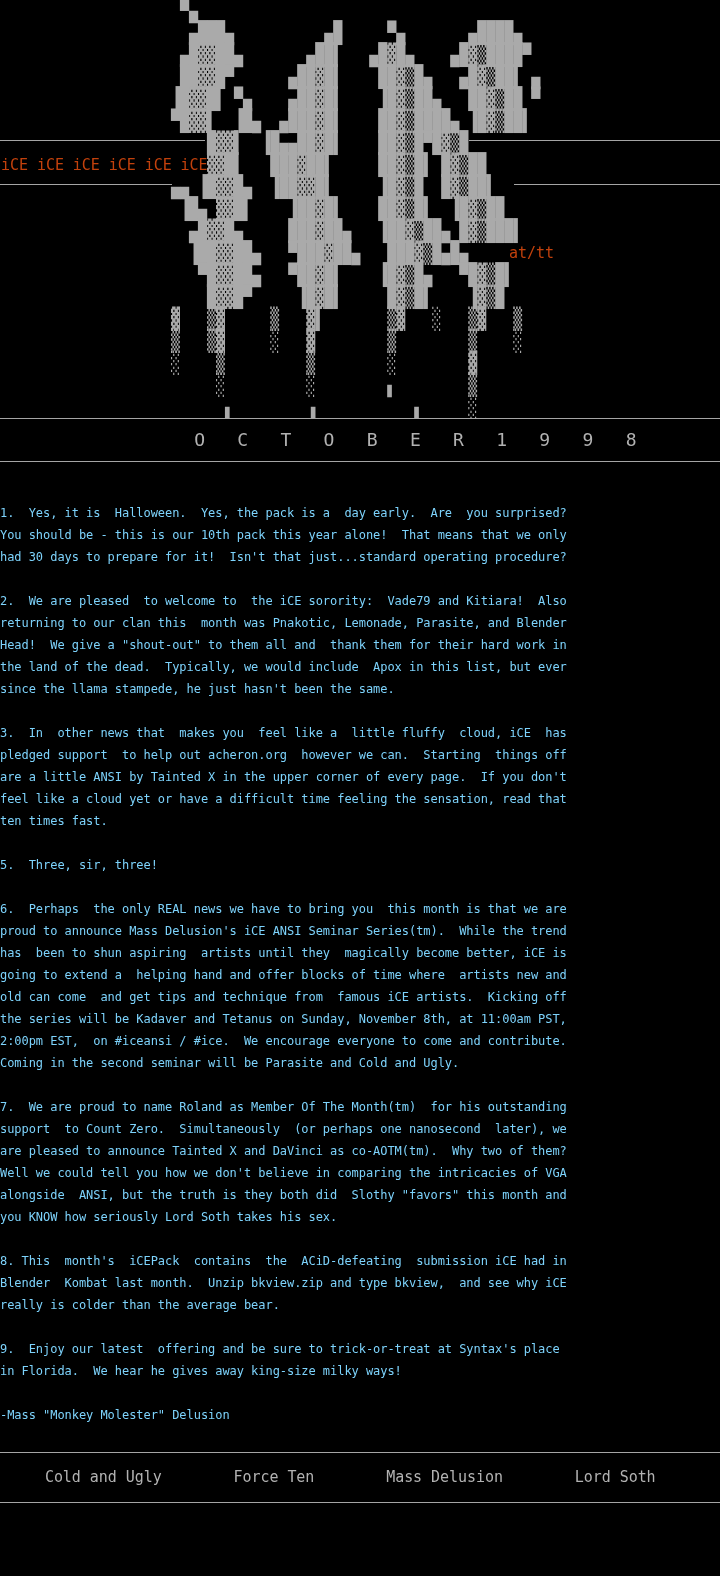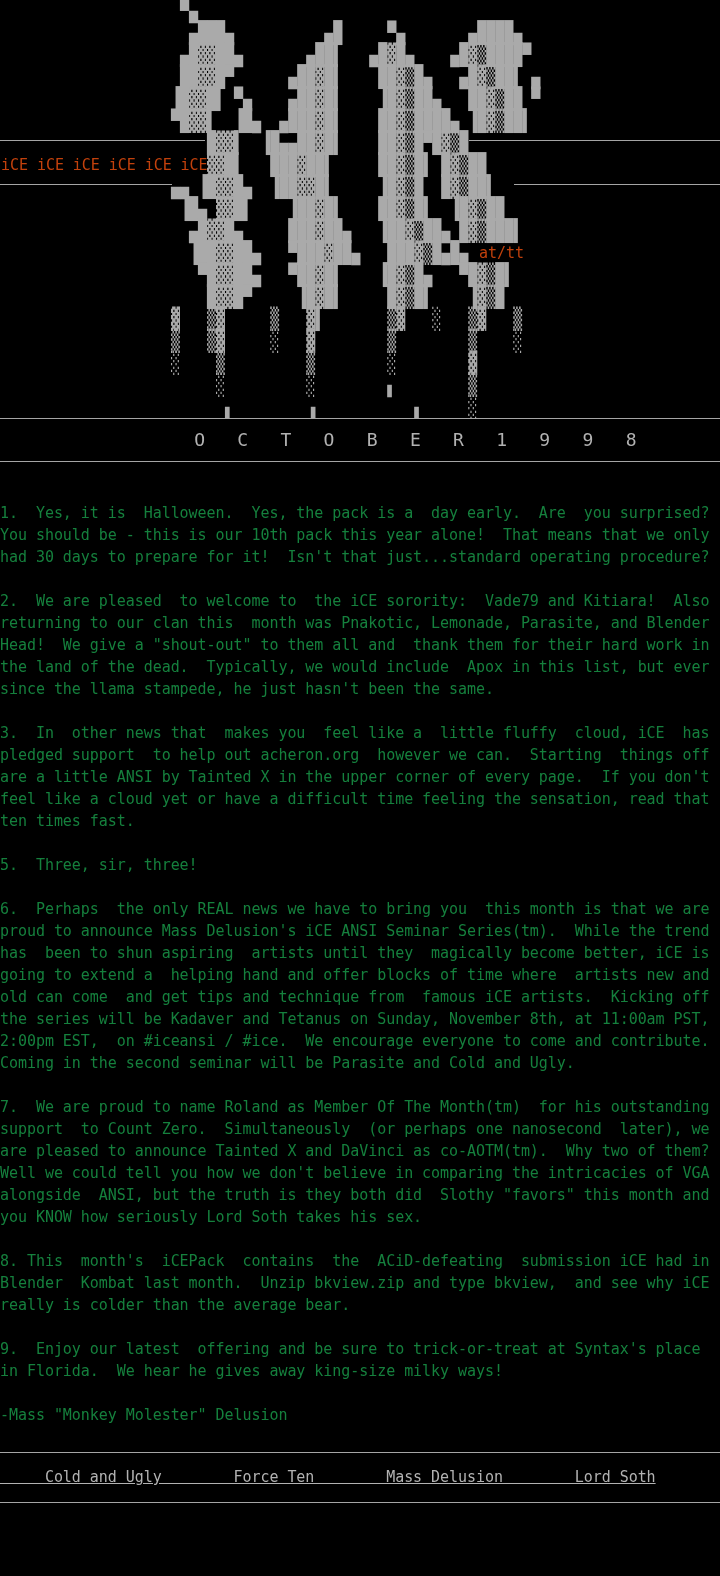--- a/index.html
+++ b/index.html
@@ -19,32 +19,32 @@
   }
   .hline{position:absolute;height:0;border-top:1px solid #a5a5a5;}
   
   .month{
     margin:0;border-top:1px solid #a5a5a5;border-bottom:1px solid #a5a5a5;
     padding:10px 0;font-size:18px;line-height:22px;white-space:pre;
     letter-spacing:-0.05px;color:#b2b2b2;
   }
   
   .para{
-    margin:22px 0 0 0;font-size:15px;line-height:22px;white-space:pre;
-    letter-spacing:-0.05px;color:#15803d;
+    margin:22px 0 0 0;font-size:12px;line-height:22px;white-space:pre;
+    letter-spacing:-0.05px;color:#7dd3fc;
   }
   .para.first{margin-top:40px;}
   .sig{margin-top:22px;}
   
   .footer{
     margin-top:26px;border-top:1px solid #a5a5a5;border-bottom:1px solid #a5a5a5;
   }
   .credits{
     margin:0;padding:13px 0 14px 0;font-size:15px;line-height:22px;
-    white-space:pre;letter-spacing:-0.05px;color:#b2b2b2;text-decoration:underline;
+    white-space:pre;letter-spacing:-0.05px;color:#b2b2b2;
   }
 </style>
 </head>
 <body>
 
 <div class="art-wrap">
   <pre class="art">                    ▀▄
                      ▄███▄          ▄█     ▀▄       ▄████▄
                     ▄█▓▓██▄       ▄██▌   ▄█▓█▄    ▄█▓▒████▀
                     ██▓▓█▀      ▄██▓█▌    ██▓▒█▄   ▄█▓▒██▌ ▄
@@ -63,21 +63,21 @@
                    ░    ▒         ▒        ░        ▓
                         ░         ░        ▖        ▒
                          ▖        ▗           ▖     ░</pre>
 
   <div class="hline" style="left:0;width:205px;top:140px;"></div>
   <div class="hline" style="left:469px;width:251px;top:140px;"></div>
   <div class="hline" style="left:0;width:172px;top:184px;"></div>
   <div class="hline" style="left:514px;width:206px;top:184px;"></div>
 
   <span class="overlay" style="left:1px;top:154px;">iCE iCE iCE iCE iCE iCE</span>
-  <span class="overlay" style="left:479px;top:242px;">at/tt</span>
+  <span class="overlay" style="left:509px;top:242px;">at/tt</span>
 </div>
 
 <pre class="month">                  O   C   T   O   B   E   R   1   9   9   8</pre>
 
 <main>
   <pre class="para first">1.  Yes, it is  Halloween.  Yes, the pack is a  day early.  Are  you surprised?
 You should be - this is our 10th pack this year alone!  That means that we only
 had 30 days to prepare for it!  Isn't that just...standard operating procedure?</pre>
   <pre class="para">2.  We are pleased  to welcome to  the iCE sorority:  Vade79 and Kitiara!  Also
 returning to our clan this  month was Pnakotic, Lemonade, Parasite, and Blender

